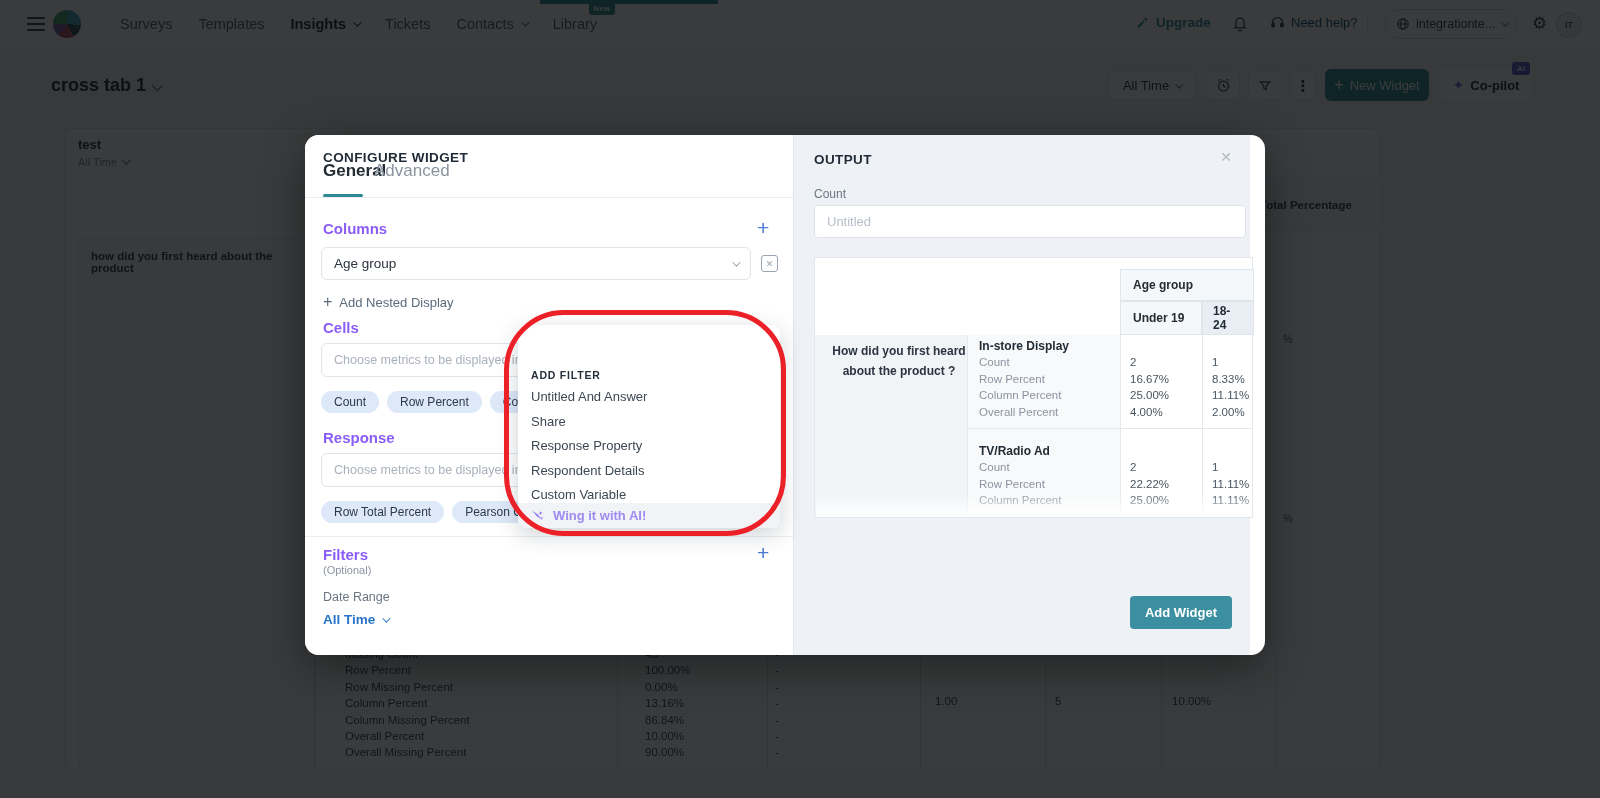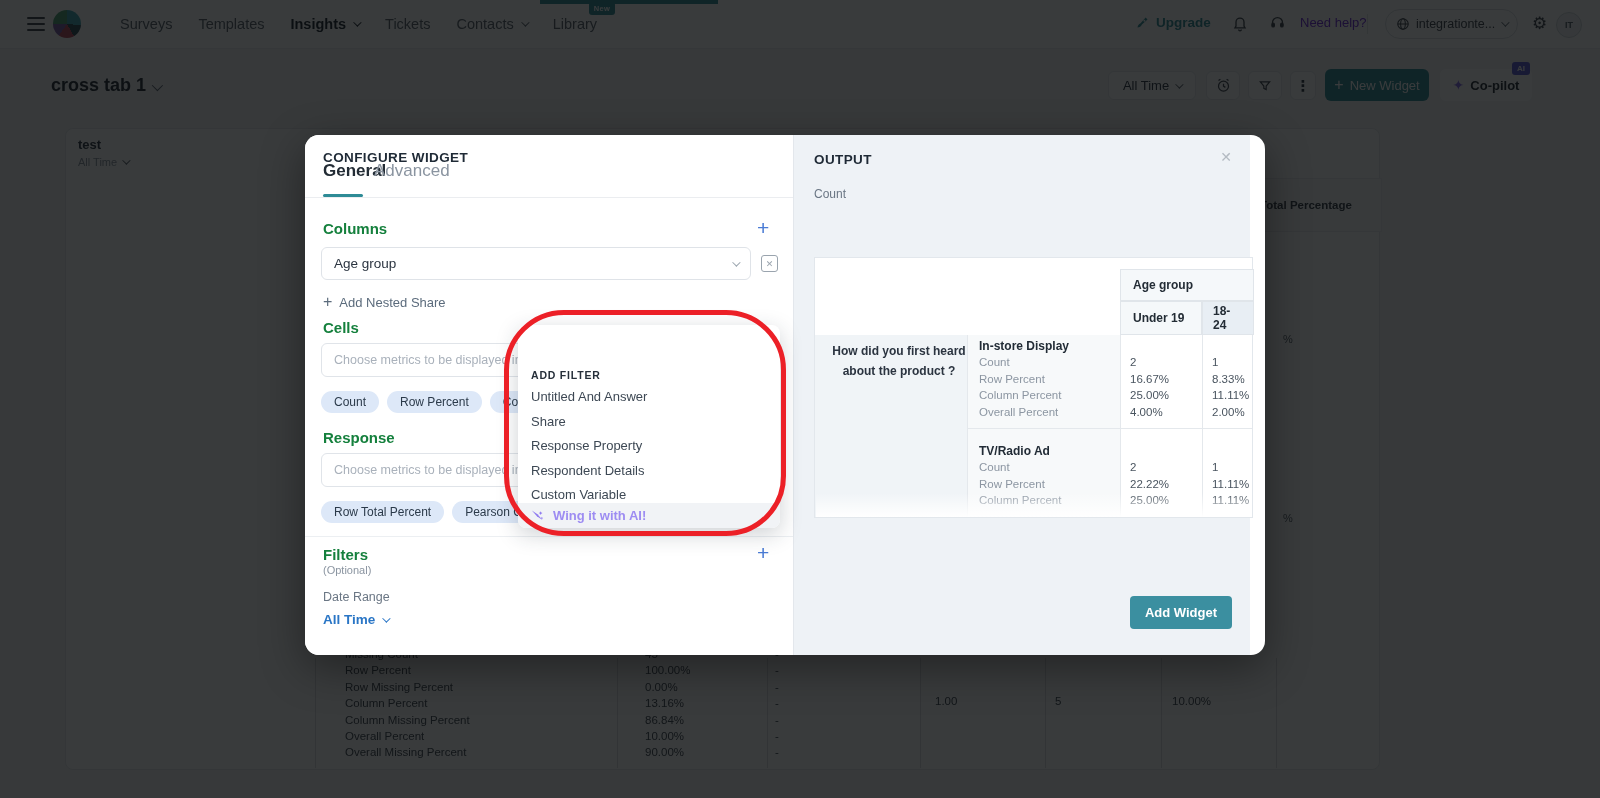--- a/index.html
+++ b/index.html
@@ -62,21 +62,21 @@
     box-shadow:0 12px 44px rgba(0,0,0,.4);display:flex;overflow:hidden;background:#fff;}
   .pane-left{position:relative;width:488px;background:#fff;}
   .pane-right{position:relative;width:456px;background:#eef2f6;border-left:1px solid #e3e7ec;}
   .m-title{position:absolute;font-size:13.5px;font-weight:bold;color:#1f2a36;letter-spacing:.4px;}
   .tab{position:absolute;top:26px;font-size:17px;color:#8a94a0;cursor:pointer;}
   .tab.active{color:#232c35;font-weight:bold;}
   .tab-underline{position:absolute;left:18px;top:59px;width:40px;height:3px;background:#2e8b96;border-radius:2px;}
   .tab-divider{position:absolute;left:0;top:62px;width:488px;height:1px;background:#ebedf0;}
   .clip-row{position:absolute;left:18px;top:63px;width:220px;height:8px;overflow:hidden;}
   .clip-row span{display:block;transform:translateY(-8px);font-size:13px;color:#5b6b7c;}
-  .sec-label{position:absolute;font-size:15px;font-weight:600;color:#15803d;}
+  .sec-label{position:absolute;font-size:15px;font-weight:600;color:#8b5cf6;}
   .plus-btn{position:absolute;font-size:21px;font-weight:300;color:#4a7bd5;line-height:18px;cursor:pointer;}
   .select{position:absolute;left:16px;width:430px;height:33px;border:1px solid #dfe3e8;border-radius:6px;background:#fff;
     box-sizing:border-box;display:flex;align-items:center;padding:0 12px;font-size:13.5px;color:#2b3440;}
   .select .chev{margin-left:auto;border-color:#9aa4ae;}
   .rm-icon{position:absolute;left:456px;width:15px;height:15px;border:1.2px solid #9aa4ae;border-radius:3px;
     color:#9aa4ae;font-size:9px;display:flex;align-items:center;justify-content:center;}
   .add-link{position:absolute;left:18px;font-size:13px;color:#5b6b7c;display:flex;gap:7px;align-items:center;cursor:pointer;}
   .add-link .pl{font-size:16px;font-weight:300;}
   .m-input{position:absolute;left:16px;width:434px;height:34px;border:1px solid #e0e4e9;border-radius:6px;background:#fff;
     box-sizing:border-box;font-size:12.5px;color:#a9b1bb;display:flex;align-items:center;padding:0 12px;white-space:nowrap;overflow:hidden;}
@@ -170,21 +170,21 @@
               <circle cx="15" cy="9" r="1.6" fill="#fff"></circle>
             </svg>
           <span>Upgrade</span>
         </div>
         <div class="icon-btn" style="left:1232px;">
           <svg width="16" height="17" viewBox="0 0 24 24" fill="none" stroke="#3c434c" stroke-width="2">
               <path d="M6 16V10a6 6 0 1 1 12 0v6l1.5 2.5H4.5z"></path>
               <path d="M10 21a2 2 0 0 0 4 0"></path>
             </svg>
         </div>
-        <div class="icon-btn" style="left:1270px;display:flex;gap:15px;align-items:center;font-size:13px;color:#6d28d9;">
+        <div class="icon-btn" style="left:1270px;display:flex;gap:6px;align-items:center;font-size:13px;color:#0c4a6e;">
           <svg width="15" height="15" viewBox="0 0 24 24" fill="none" stroke="#3c434c" stroke-width="2">
               <path d="M4 14v-2a8 8 0 0 1 16 0v2"></path>
               <rect x="3" y="13" width="4" height="6" rx="2" fill="#3c434c"></rect>
               <rect x="17" y="13" width="4" height="6" rx="2" fill="#3c434c"></rect>
             </svg>
           <span>Need help?</span>
         </div>
         <div class="nav-divider"></div>
         <div class="account-pill">
           <svg width="14" height="14" viewBox="0 0 24 24" fill="none" stroke="#3c434c" stroke-width="1.8">
@@ -227,20 +227,23 @@
       <span class="spark">✦</span>
       <span>Co-pilot</span>
     </div>
     <div class="ai-badge">AI</div>
 
     <div class="widget-card"></div>
     <div class="w-title">test</div>
     <div class="w-sub">
       <span>All Time</span>
         <span class="chev chev-sm"></span>
+    </div>
+    <div class="bg-rowhdr">
+      <div>how did you first heard about the product</div>
     </div>
     <div class="bg-colhdr">Total Percentage</div>
     <div id="bg-rows">
         <div class="bg-line-el" style="left: 345px; top: 648px;">Missing Count</div>
         <div class="bg-line-el" style="left: 645px; top: 648px;">45</div>
         <div class="bg-line-el" style="left: 775px; top: 648px;">-</div>
         <div class="bg-line-el" style="left: 345px; top: 664.4px;">Row Percent</div>
         <div class="bg-line-el" style="left: 645px; top: 664.4px;">100.00%</div>
         <div class="bg-line-el" style="left: 775px; top: 664.4px;">-</div>
         <div class="bg-line-el" style="left: 345px; top: 680.8px;">Row Missing Percent</div>
@@ -292,21 +295,21 @@
 
       <div class="sec-label" style="left:18px;top:85px;">Columns</div>
       <div class="plus-btn" style="left:452px;top:84px;">+</div>
       <div class="select" style="top:112px;">
         <span>Age group</span>
         <span class="chev chev-sm"></span>
       </div>
       <div class="rm-icon" style="top:120px;">✕</div>
       <div class="add-link" style="top:158px;">
         <span class="pl">+</span>
-        <span>Add Nested Share</span>
+        <span>Add Nested Display</span>
       </div>
 
       <div class="sec-label" style="left:18px;top:184px;">Cells</div>
       <div class="m-input" style="top:208px;">Choose metrics to be displayed in the...</div>
       <div class="chip-row" style="top:256px;" id="cells-chips">
           <span class="chip">Count</span>
           <span class="chip">Row Percent</span>
           <span class="chip">Column Percent</span>
         </div>
 
@@ -325,20 +328,21 @@
       <div class="dr-value">
         <span>All Time</span>
         <span class="chev chev-sm"></span>
       </div>
     </div>
 
     <div class="pane-right">
       <div class="m-title" style="left:20px;top:17px;">OUTPUT</div>
       <div class="out-close">✕</div>
       <div class="out-field-label">Count</div>
+      <div class="out-input">Untitled</div>
 
       <div class="xtab">
         <div class="xh" style="left:305px;top:11px;width:134px;height:32px;">Age group</div>
         <div class="xh" style="left:305px;top:43px;width:82px;height:34px;">Under 19</div>
         <div class="xh" style="left:387px;top:43px;width:52px;height:34px;background:#e8eef4;padding:0 10px;">18-24</div>
         <div id="xtab-body">
             <div class="colbg" style="left: 0px; width: 152px; background: rgb(240, 244, 247);"></div>
             <div class="colbg" style="left: 152px; width: 153px; background: rgb(247, 249, 250);"></div>
             <div class="vline" style="left: 152px;"></div>
             <div class="vline" style="left: 305px;"></div>

